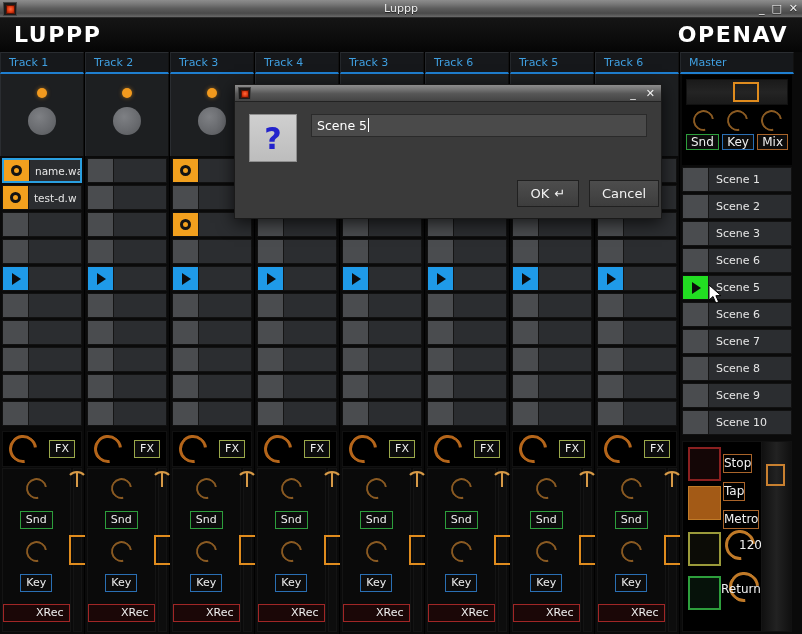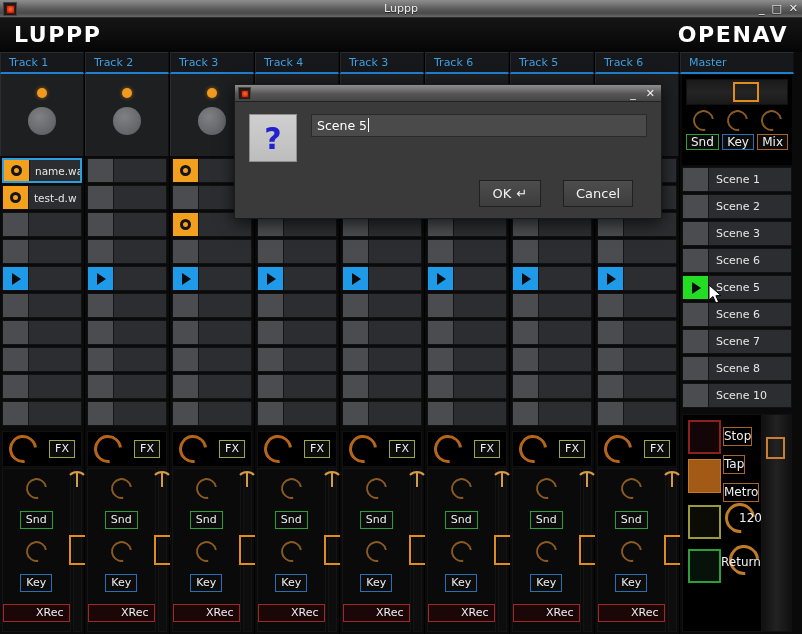--- a/index.html
+++ b/index.html
@@ -269,21 +269,21 @@
   .dlg-input {
     width: 100%; height: 23px; background: #4a4a4a; border: 1px solid #2a2a2a;
     color: #fff; font-size: 12.5px; padding: 0 5px; line-height: 21px;
     position: relative; font-family: "DejaVu Sans", sans-serif;
   }
   .caret {
     display: inline-block; width: 1px; height: 14px; background: #fff;
     vertical-align: -2px; margin-left: 1px;
   }
   .dlg-foot {
-    position: absolute; right: 28px; bottom: 11px; display: flex; gap: 22px; margin-left: 7px;
+    position: absolute; right: 2px; bottom: 11px; display: flex; gap: 10px; margin-left: 7px;
   }
   .dlg-btn {
     min-width: 62px; height: 27px; background: linear-gradient(to bottom,#4d4d4d,#3d3d3d);
     border: 1px solid #202020; color: #f2f2f2; font-size: 13px;
     display: flex; align-items: center; justify-content: center; gap: 5px;
     padding: 0 12px; font-family: "DejaVu Sans", sans-serif;
   }
 
   
   .cursor { position: absolute; left: 709px; top: 285px; z-index: 60; }
@@ -936,20 +936,24 @@
             <div class="scene-btn"></div>
             <div class="scene-name">Scene 6</div>
           </div>
           <div class="scene">
             <div class="scene-btn"></div>
             <div class="scene-name">Scene 7</div>
           </div>
           <div class="scene">
             <div class="scene-btn"></div>
             <div class="scene-name">Scene 8</div>
+          </div>
+          <div class="scene">
+            <div class="scene-btn"></div>
+            <div class="scene-name">Scene 9</div>
           </div>
           <div class="scene">
             <div class="scene-btn"></div>
             <div class="scene-name">Scene 10</div>
           </div>
         </div>
 
       <div class="m-bottom">
         <div class="m-bot-left">
           <div class="m-tog" style="top:5px;border:2px solid #8a2020;background:#140606;"></div>

